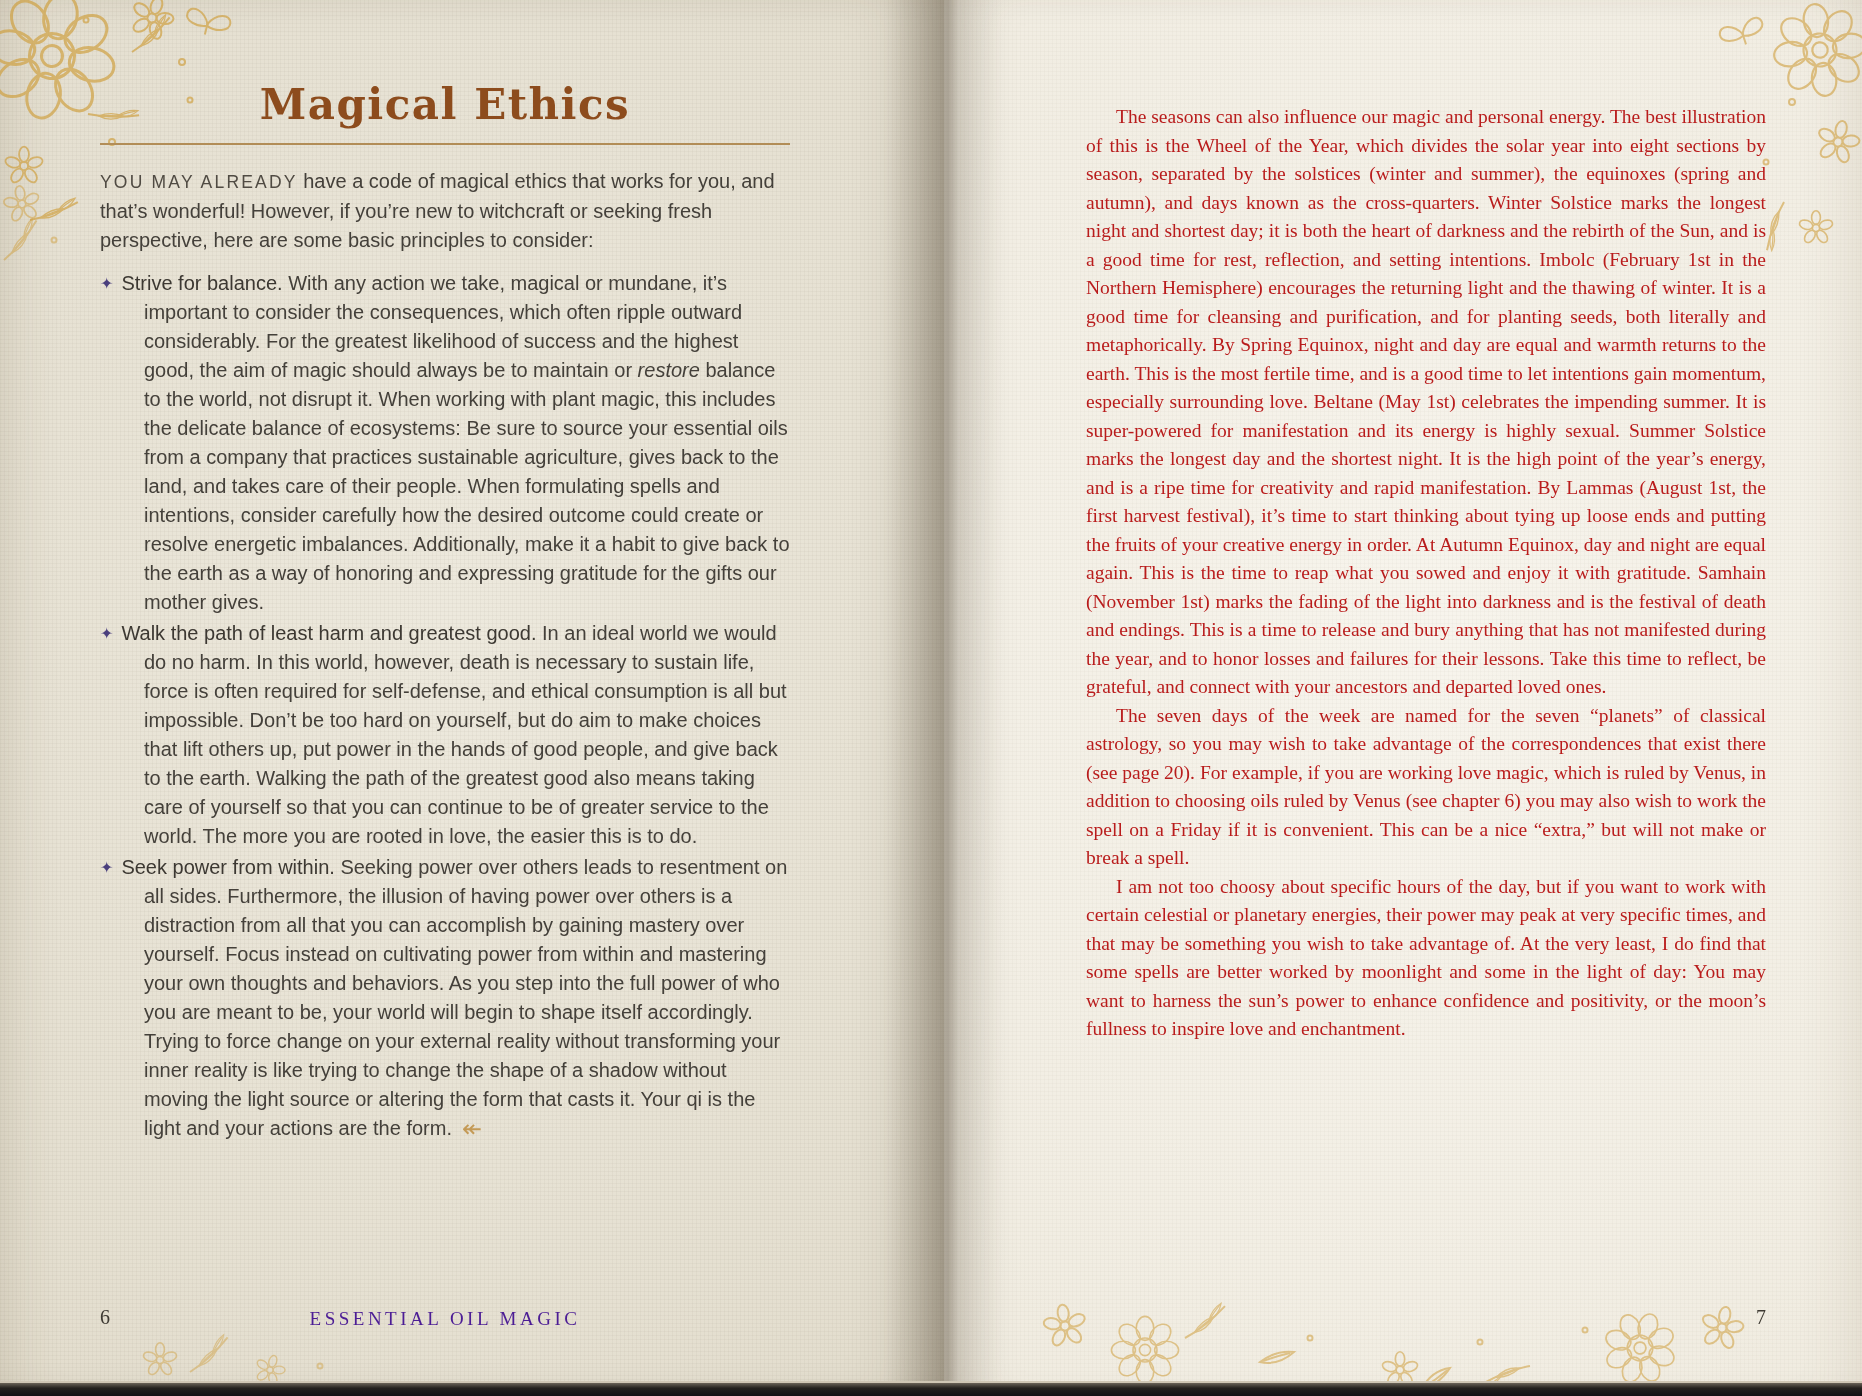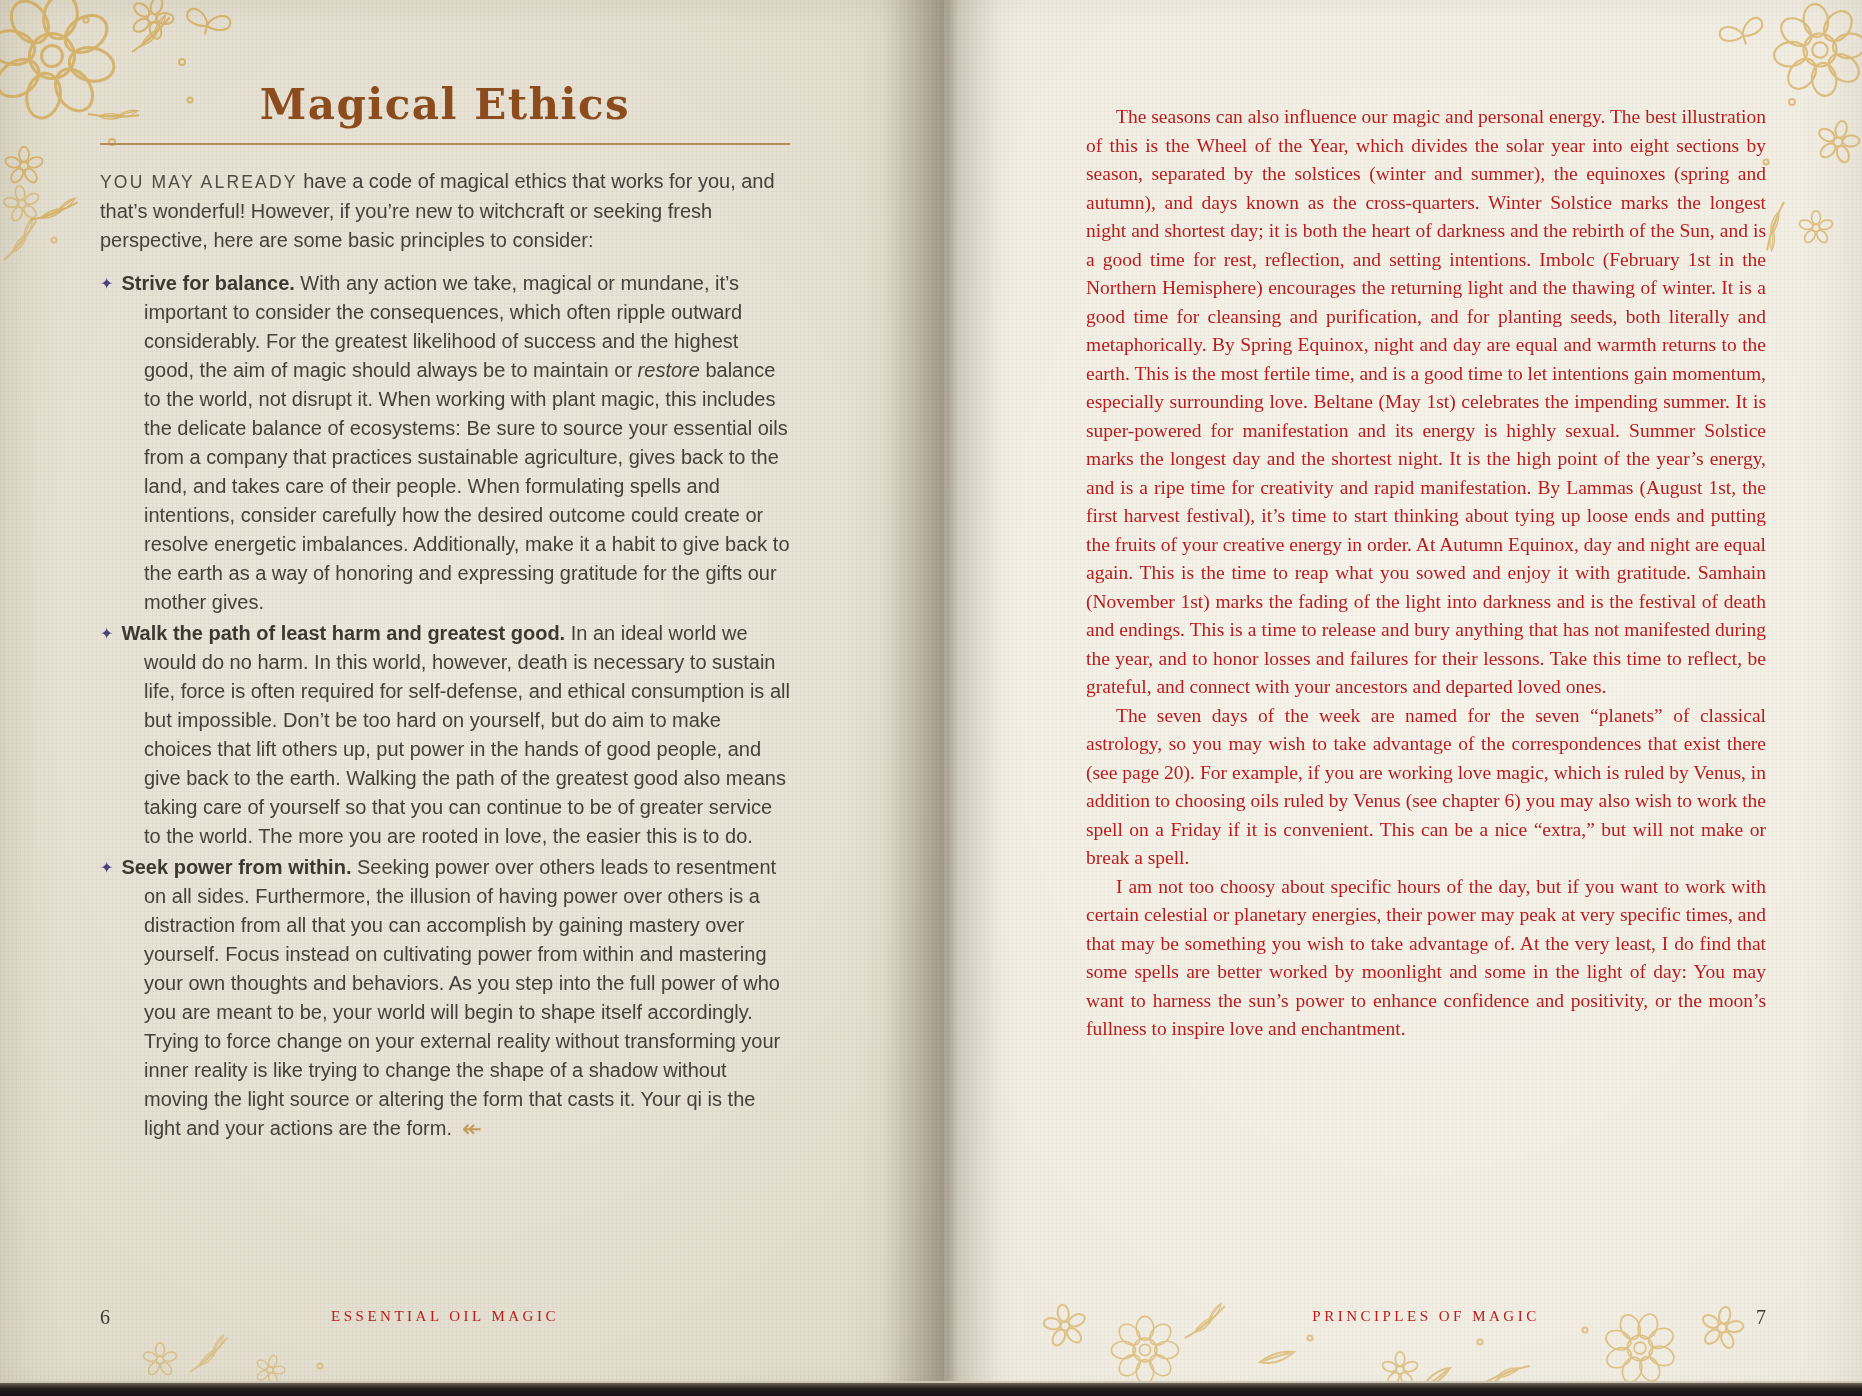--- a/index.html
+++ b/index.html
@@ -44,35 +44,35 @@
   }
   .title-rule{border:none;border-top:2px solid #b28d57;margin:0 0 22px 0;height:0;}
   .left-body{font-size:20px;line-height:29px;color:#44403a;}
   .intro{margin:0 0 14px 0;}
   .smallcaps{letter-spacing:2.2px;font-size:17.5px;color:#504b43;}
   .bullet{margin:0 0 2px 44px;text-indent:-44px;}
   .spark{
     display:inline-block;text-indent:0;color:#4a3f7d;font-size:16px;
     margin-right:8px;font-family:"DejaVu Sans",sans-serif;vertical-align:1px;
   }
-  .lead{font-weight:bold;color:#3c3832;}
+  .lead{font-weight:normal;color:#3c3832;}
   .flourish{
     font-family:"DejaVu Sans",sans-serif;color:#c49a56;font-size:24px;
     padding-left:10px;vertical-align:-2px;
   }
   
   .right-content{position:absolute;left:1086px;top:103px;width:680px;z-index:2;}
   .right-content p{
     margin:0;text-align:justify;text-indent:30px;
     font-family:"Liberation Serif",serif;font-size:19.5px;line-height:28.5px;color:#b91c1c;
   }
   
   .footer-text{
-    font-family:"Liberation Serif",serif;color:#b91c1c;
-    letter-spacing:3.5px;font-size:15px;
+    font-family:"Liberation Serif",serif;color:#4c1d95;
+    letter-spacing:3.5px;font-size:19px;
   }
   .pagenum{font-family:"Liberation Serif",serif;font-size:20px;color:#3e3a33;letter-spacing:0;}
   .fl-num{position:absolute;left:100px;top:1306px;z-index:4;}
   .fl-title{position:absolute;left:100px;top:1308px;width:690px;text-align:center;z-index:4;}
   .fr-title{position:absolute;left:1086px;top:1308px;width:680px;text-align:center;z-index:4;}
   .fr-num{position:absolute;left:1086px;top:1306px;width:680px;text-align:right;z-index:4;}
   
   .orn{position:absolute;z-index:1;pointer-events:none;}
   .orn-tl{left:-10px;top:-10px;}
   .orn-ls{left:-6px;top:170px;}
@@ -204,18 +204,17 @@
   </div>
 
   <div class="right-content">
     <p>The seasons can also influence our magic and personal energy. The best illustration of this is the Wheel of the Year, which divides the solar year into eight sections by season, separated by the solstices (winter and summer), the equinoxes (spring and autumn), and days known as the cross-quarters. Winter Solstice marks the longest night and shortest day; it is both the heart of darkness and the rebirth of the Sun, and is a good time for rest, reflection, and setting intentions. Imbolc (February 1st in the Northern Hemisphere) encourages the returning light and the thawing of winter. It is a good time for cleansing and purification, and for planting seeds, both literally and metaphorically. By Spring Equinox, night and day are equal and warmth returns to the earth. This is the most fertile time, and is a good time to let intentions gain momentum, especially surrounding love. Beltane (May 1st) celebrates the impending summer. It is super-powered for manifestation and its energy is highly sexual. Summer Solstice marks the longest day and the shortest night. It is the high point of the year’s energy, and is a ripe time for creativity and rapid manifestation. By Lammas (August 1st, the first harvest festival), it’s time to start thinking about tying up loose ends and putting the fruits of your creative energy in order. At Autumn Equinox, day and night are equal again. This is the time to reap what you sowed and enjoy it with gratitude. Samhain (November 1st) marks the fading of the light into darkness and is the festival of death and endings. This is a time to release and bury anything that has not manifested during the year, and to honor losses and failures for their lessons. Take this time to reflect, be grateful, and connect with your ancestors and departed loved ones.</p>
     <p>The seven days of the week are named for the seven “planets” of classical astrology, so you may wish to take advantage of the correspondences that exist there (see page 20). For example, if you are working love magic, which is ruled by Venus, in addition to choosing oils ruled by Venus (see chapter 6) you may also wish to work the spell on a Friday if it is convenient. This can be a nice “extra,” but will not make or break a spell.</p>
     <p>I am not too choosy about specific hours of the day, but if you want to work with certain celestial or planetary energies, their power may peak at very specific times, and that may be something you wish to take advantage of. At the very least, I do find that some spells are better worked by moonlight and some in the light of day: You may want to harness the sun’s power to enhance confidence and positivity, or the moon’s fullness to inspire love and enchantment.</p>
   </div>
 
   <span class="pagenum fl-num">6</span>
   <span class="footer-text fl-title">ESSENTIAL OIL MAGIC</span>
-  <span class="footer-text fr-title">PRINCIPLES OF MAGIC</span>
   <span class="pagenum fr-num">7</span>
 
   <div class="bottom-edge"></div>
 
 </div>
 
 </body></html>

